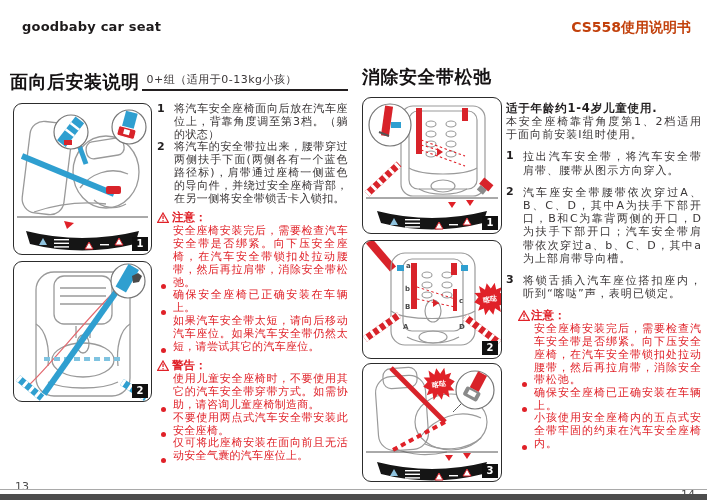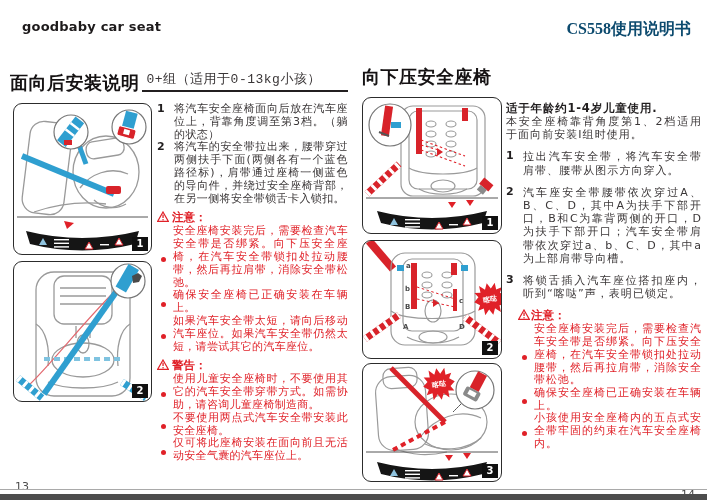--- a/index.html
+++ b/index.html
@@ -4,47 +4,47 @@
 <style>
   html,body{margin:0;padding:0;}
   body{
     width:707px;height:500px;position:relative;background:#ffffff;
     font-family:"DejaVu Sans","Liberation Sans",sans-serif;
     color:#2e2a2b;overflow:hidden;
   }
   .abs{position:absolute;}
   
   .brand{left:22px;top:19px;font-size:13px;font-weight:bold;letter-spacing:.2px;color:#1d1a1b;}
-  .doc-title{right:16px;top:19px;font-size:16px;font-weight:bold;color:#0c4a6e;font-family:Liberation Serif, serif;}
+  .doc-title{right:16px;top:19px;font-size:14px;font-weight:bold;color:#c2410c;}
   
   .title-row{display:flex;align-items:flex-end;}
   .big-title{font-size:18px;font-weight:bold;color:#151213;letter-spacing:.5px;white-space:nowrap;line-height:1;}
   .subtitle-wrap{flex:1;border-bottom:2px solid #231f20;padding:0 0 2px 5px;margin-left:2px;}
-  .subtitle{font-size:13px;color:#3a3637;letter-spacing:.5px;white-space:nowrap;font-family:Liberation Mono, monospace;}
+  .subtitle{font-size:11px;color:#3a3637;letter-spacing:.5px;white-space:nowrap;}
   .lp-title{left:10px;top:68px;width:338px;}
   .rp-title{left:362px;top:68px;width:341px;}
   
   .fig{position:absolute;border:1.6px solid #2c2c2c;border-radius:9px;background:#fff;overflow:hidden;}
   .fig svg{display:block;}
   .fig-badge{position:absolute;right:3px;bottom:3px;width:16px;height:14px;background:#101010;color:#fff;
     font-size:10px;font-weight:bold;display:flex;align-items:center;justify-content:center;line-height:1;}
   
   .textcol{position:absolute;}
   .step{display:flex;align-items:flex-start;}
   .step-num{width:17px;font-weight:bold;font-size:11px;line-height:12.8px;color:#221f20;flex:none;}
   .step-text{flex:1;font-size:11px;line-height:12.8px;letter-spacing:.4px;color:#3a3637;text-align:justify;}
   .rcol .step-text{line-height:13.2px;letter-spacing:1.05px;}
   .rcol .step{margin-bottom:9px;}
   .intro-bold{font-size:11.5px;font-weight:bold;color:#221f20;letter-spacing:.8px;line-height:14px;}
   .intro{font-size:11px;line-height:13.2px;letter-spacing:1.05px;color:#3a3637;text-align:justify;margin-bottom:9px;}
   
   .nblock{margin-top:6px;}
-  .nhead{display:flex;gap:3px;font-size:11.5px;font-weight:bold;color:#e02128;line-height:13px;}
+  .nhead{display:flex;align-items:center;gap:3px;font-size:11.5px;font-weight:bold;color:#e02128;line-height:13px;}
   .nlist{margin:1px 0 0 0;padding:0;list-style:none;}
-  .nitem{display:flex;align-items:center;}
+  .nitem{display:flex;align-items:flex-end;}
   .ndot{width:5px;height:5px;border-radius:50%;background:#e02128;margin:4px 7px 0 4px;flex:none;}
   .ntext{flex:1;font-size:11px;line-height:12.8px;letter-spacing:.3px;color:#e02128;text-align:justify;}
   .rcol .ntext{line-height:12.7px;letter-spacing:.9px;}
   
   .pnum{font-size:11px;color:#4a4a4a;}
   .footer-line{left:0;top:489px;width:707px;height:1px;background:#a9a9a9;}
   .footer-bar{left:0;top:494px;width:707px;height:6px;background:#4d4d4d;}
 </style>
 </head>
 <body>
@@ -196,21 +196,21 @@
         </li>
       <li class="nitem">
           <span class="ndot"></span>
           <span class="ntext">仅可将此座椅安装在面向前且无活动安全气囊的汽车座位上。</span>
         </li>
     </ul>
   </div>
 </div>
 
 <div class="abs rp-title title-row">
-  <span class="big-title">向下压安全座椅</span>
+  <span class="big-title">消除安全带松弛</span>
 </div>
 
 <div class="fig" style="left:362px;top:97px;width:138px;height:135px;">
   <svg width="138" height="135" viewBox="0 0 138 135">
     <g stroke="#9a9a9a" stroke-width="1.2" fill="none">
       <rect x="38" y="8" rx="12" width="84" height="90"></rect>
       <rect x="46" y="13" rx="9" width="68" height="78"></rect>
       <path d="M46,70 C60,78 100,78 114,70"></path>
       <path d="M56,91 C68,98 92,98 104,91"></path>
       <ellipse cx="80" cy="88" rx="12" ry="6"></ellipse>

